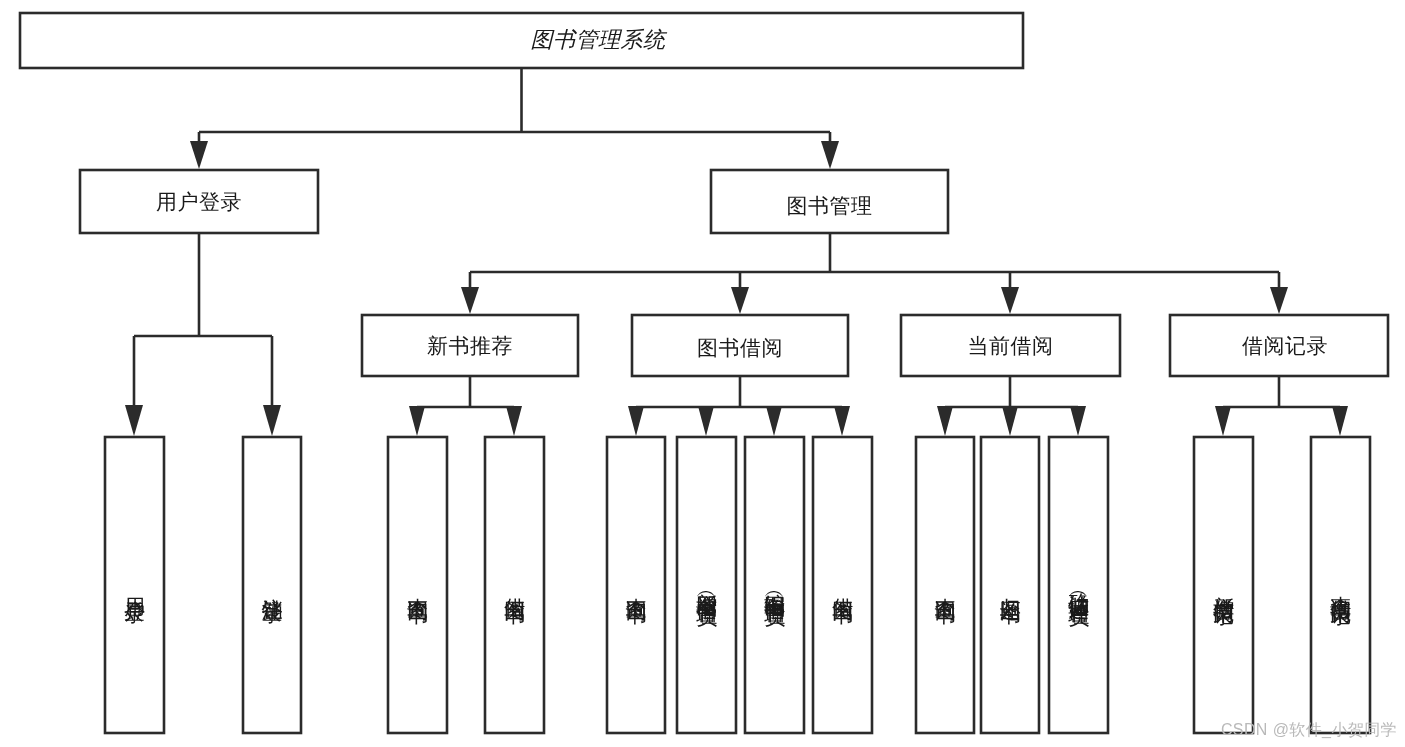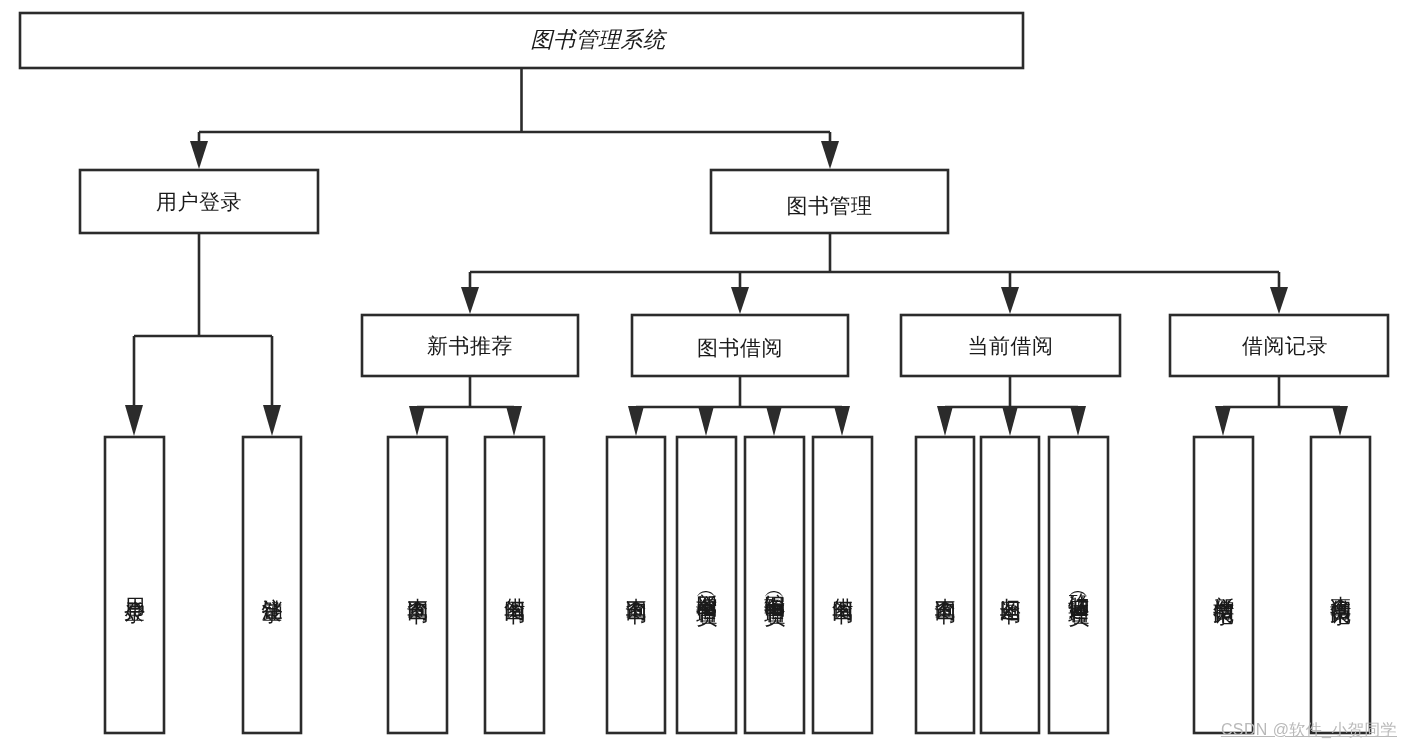--- a/index.html
+++ b/index.html
@@ -68,21 +68,20 @@
   }
   .watermark {
     position: absolute;
     right: 8px;
     bottom: 6px;
     font-size: 16px;
     color: #b9b9b9;
     font-family: "Liberation Sans", sans-serif;
     white-space: nowrap;
     letter-spacing: 0.4px;
-    text-decoration: underline;
   }
 </style>
 </head>
 <body>
 
 <div id="diagram-root">
 
   <svg class="diagram-canvas" viewBox="0 0 1405 747">
 
     <rect class="node-box" x="20" y="13" width="1003" height="55"></rect>

